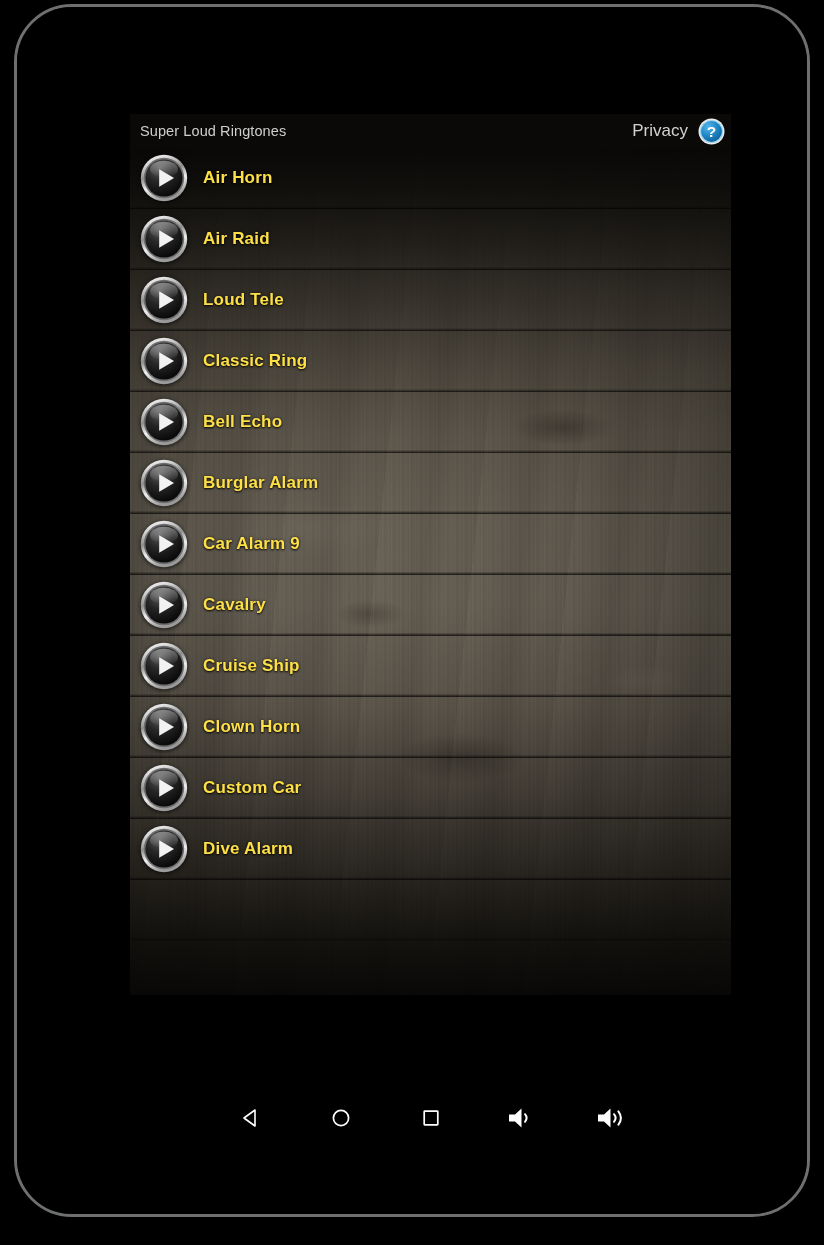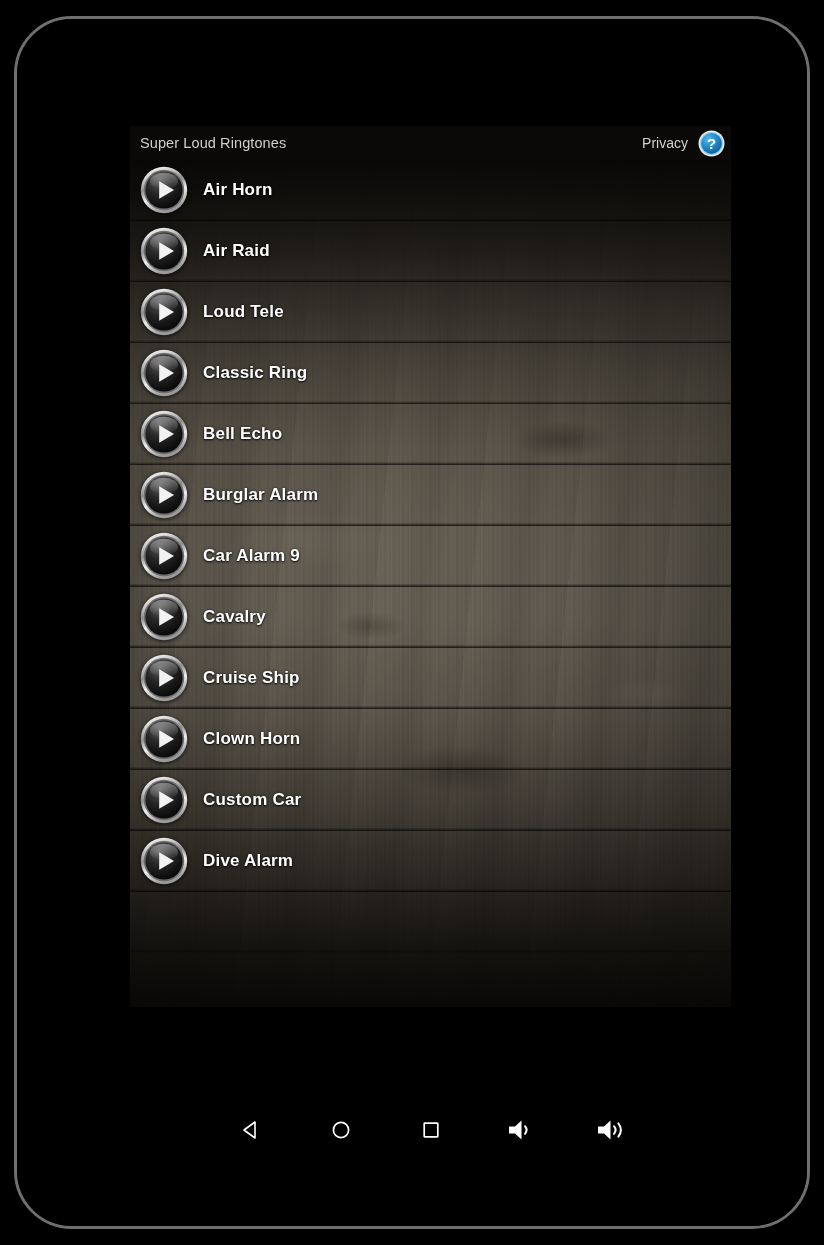--- a/index.html
+++ b/index.html
@@ -12,21 +12,21 @@
     height: 1245px;
     overflow: hidden;
     font-family: "Liberation Sans", sans-serif;
     position: relative;
   }
 
   
   #device-frame {
     position: absolute;
     left: 14px;
-    top: 16px;
+    top: 4px;
     width: 796px;
     height: 1213px;
     border-radius: 58px;
     background: #000;
     box-sizing: border-box;
     border: 3px solid #6d6f71;
     box-shadow:
       inset 0 0 0 1px #2a2b2c,
       0 0 10px 2px rgba(0,0,0,0.9);
   }
@@ -62,21 +62,21 @@
   #app-title {
     color: #cfcfcf;
     font-size: 14.5px;
     font-weight: 400;
     letter-spacing: 0.1px;
     white-space: nowrap;
   }
   #title-spacer { flex: 1 1 auto; }
   #privacy-label {
     color: #d2d2d2;
-    font-size: 14px;
+    font-size: 17px;
     font-weight: 400;
     margin-right: 10px;
     white-space: nowrap;
     margin-left: 36px;
   }
   #help-icon {
     width: 27px;
     height: 27px;
     flex: 0 0 auto;
     display: block;
@@ -162,21 +162,21 @@
   }
   .play-button {
     width: 48px;
     height: 48px;
     flex: 0 0 auto;
     display: block;
     filter: drop-shadow(0 1px 2px rgba(0,0,0,0.75));
   }
   .row-label {
     margin-left: 15px;
-    color: #ffffff;
+    color: #fde047;
     font-size: 17px;
     font-weight: bold;
     letter-spacing: 0.2px;
     text-shadow: 0 1px 2px rgba(0,0,0,0.85), 0 0 3px rgba(0,0,0,0.55);
     white-space: nowrap;
   }
 
   
   #nav-bar {
     position: absolute;

